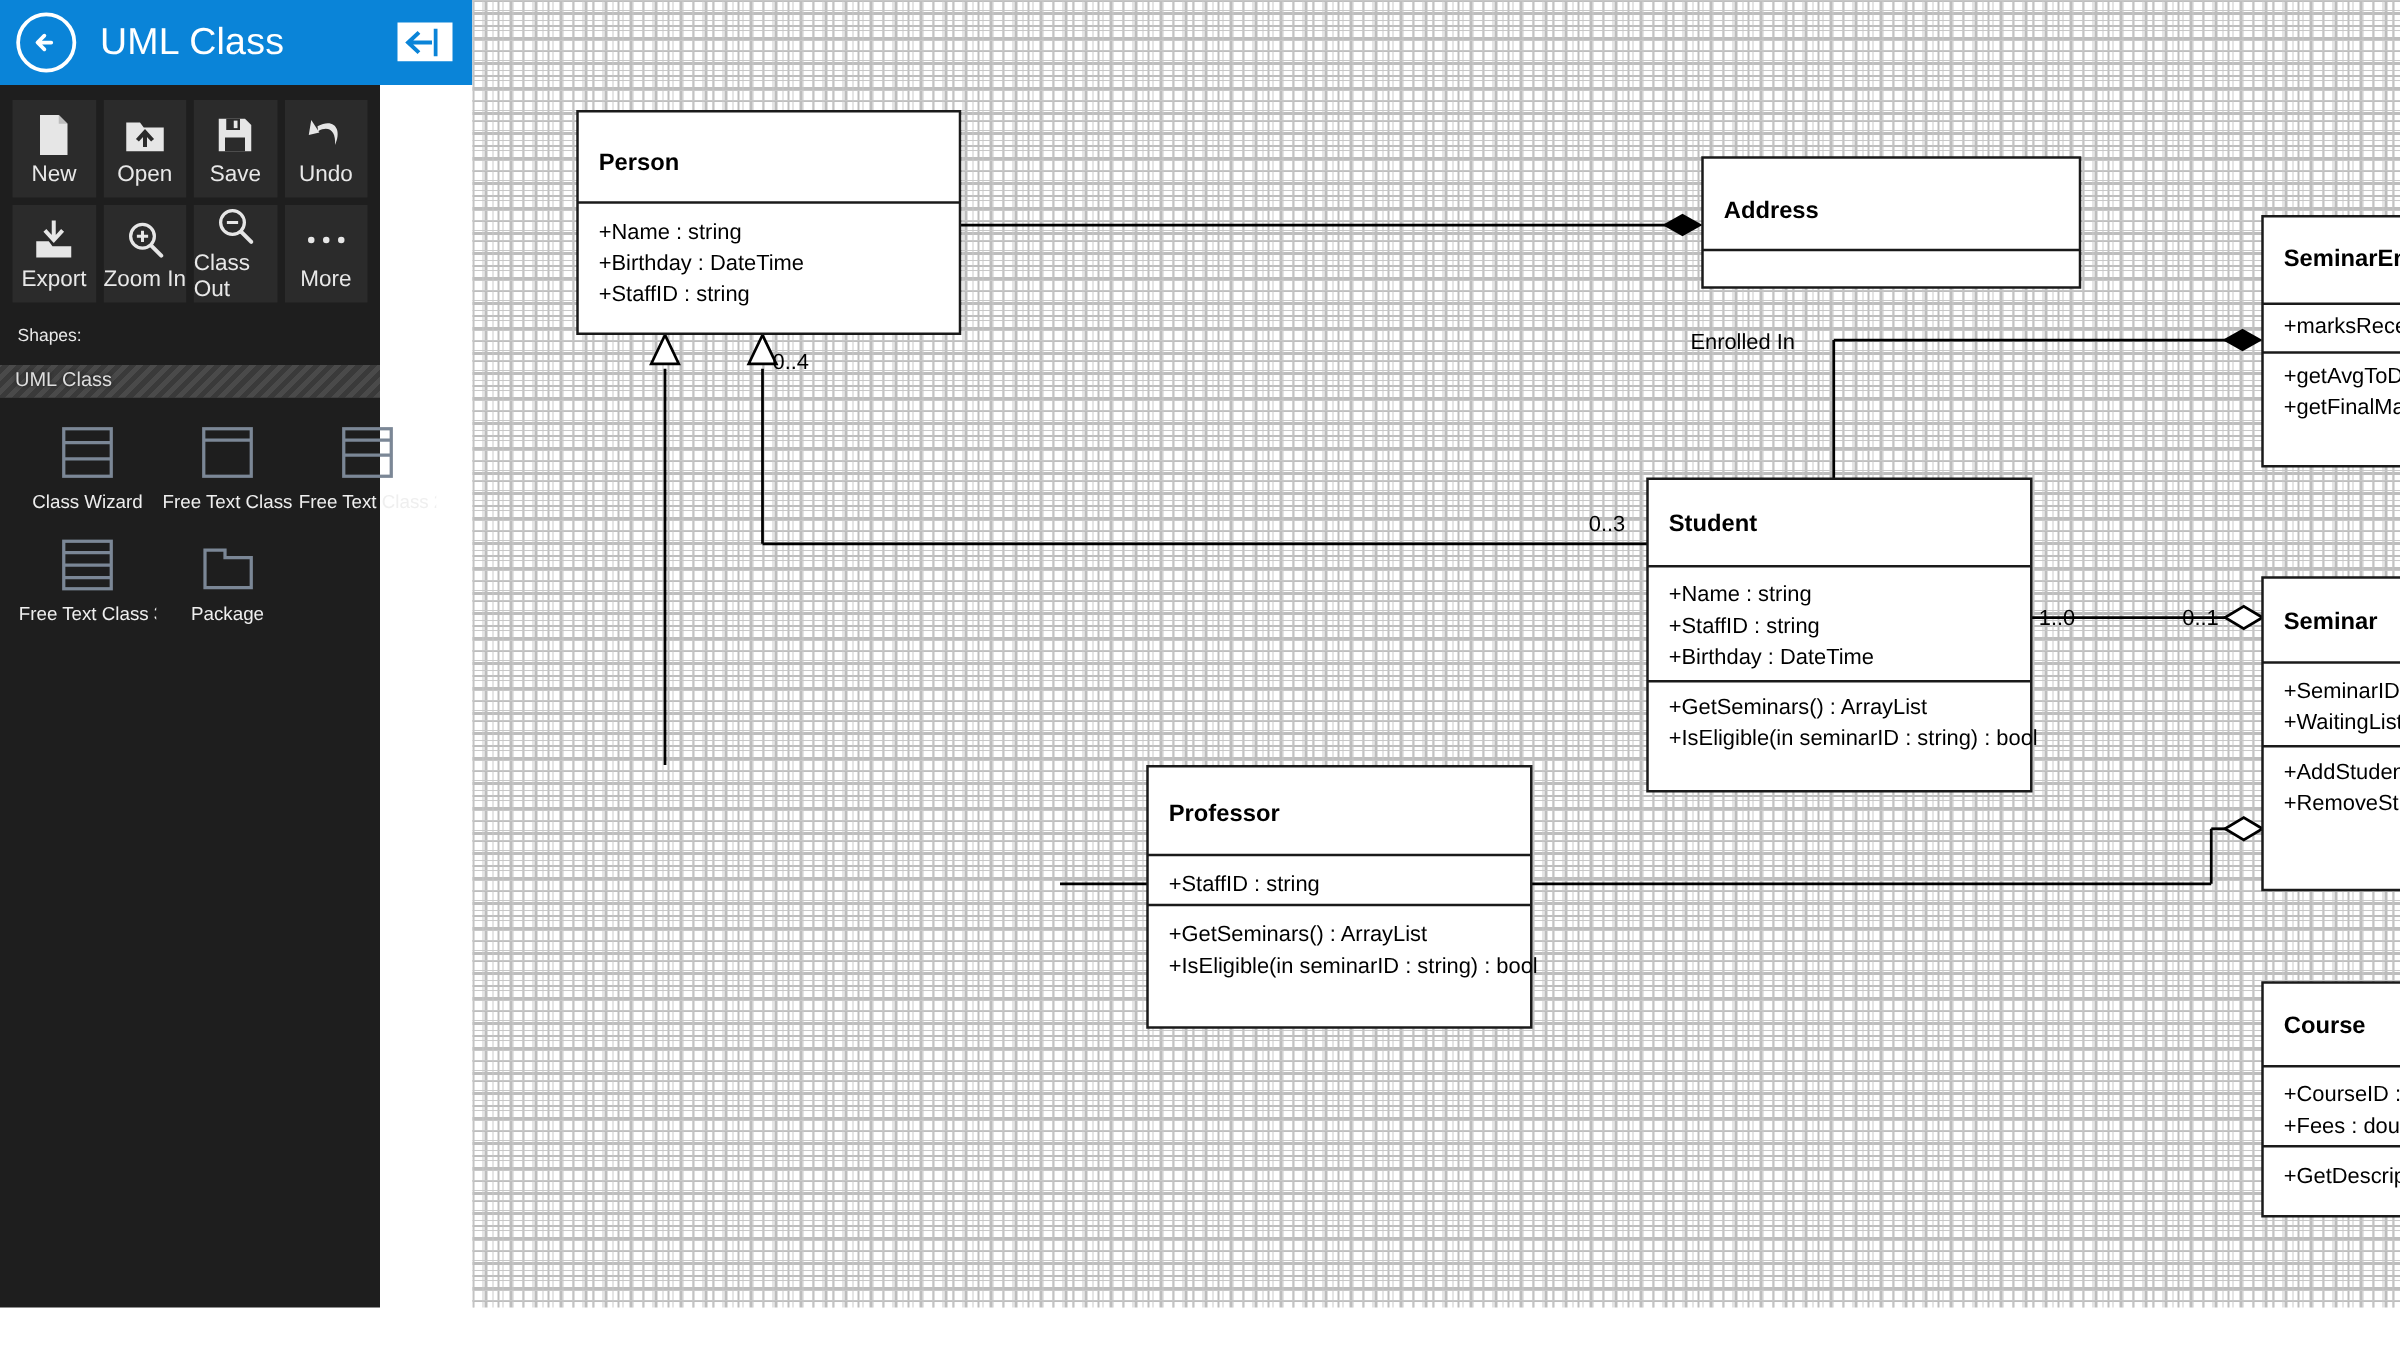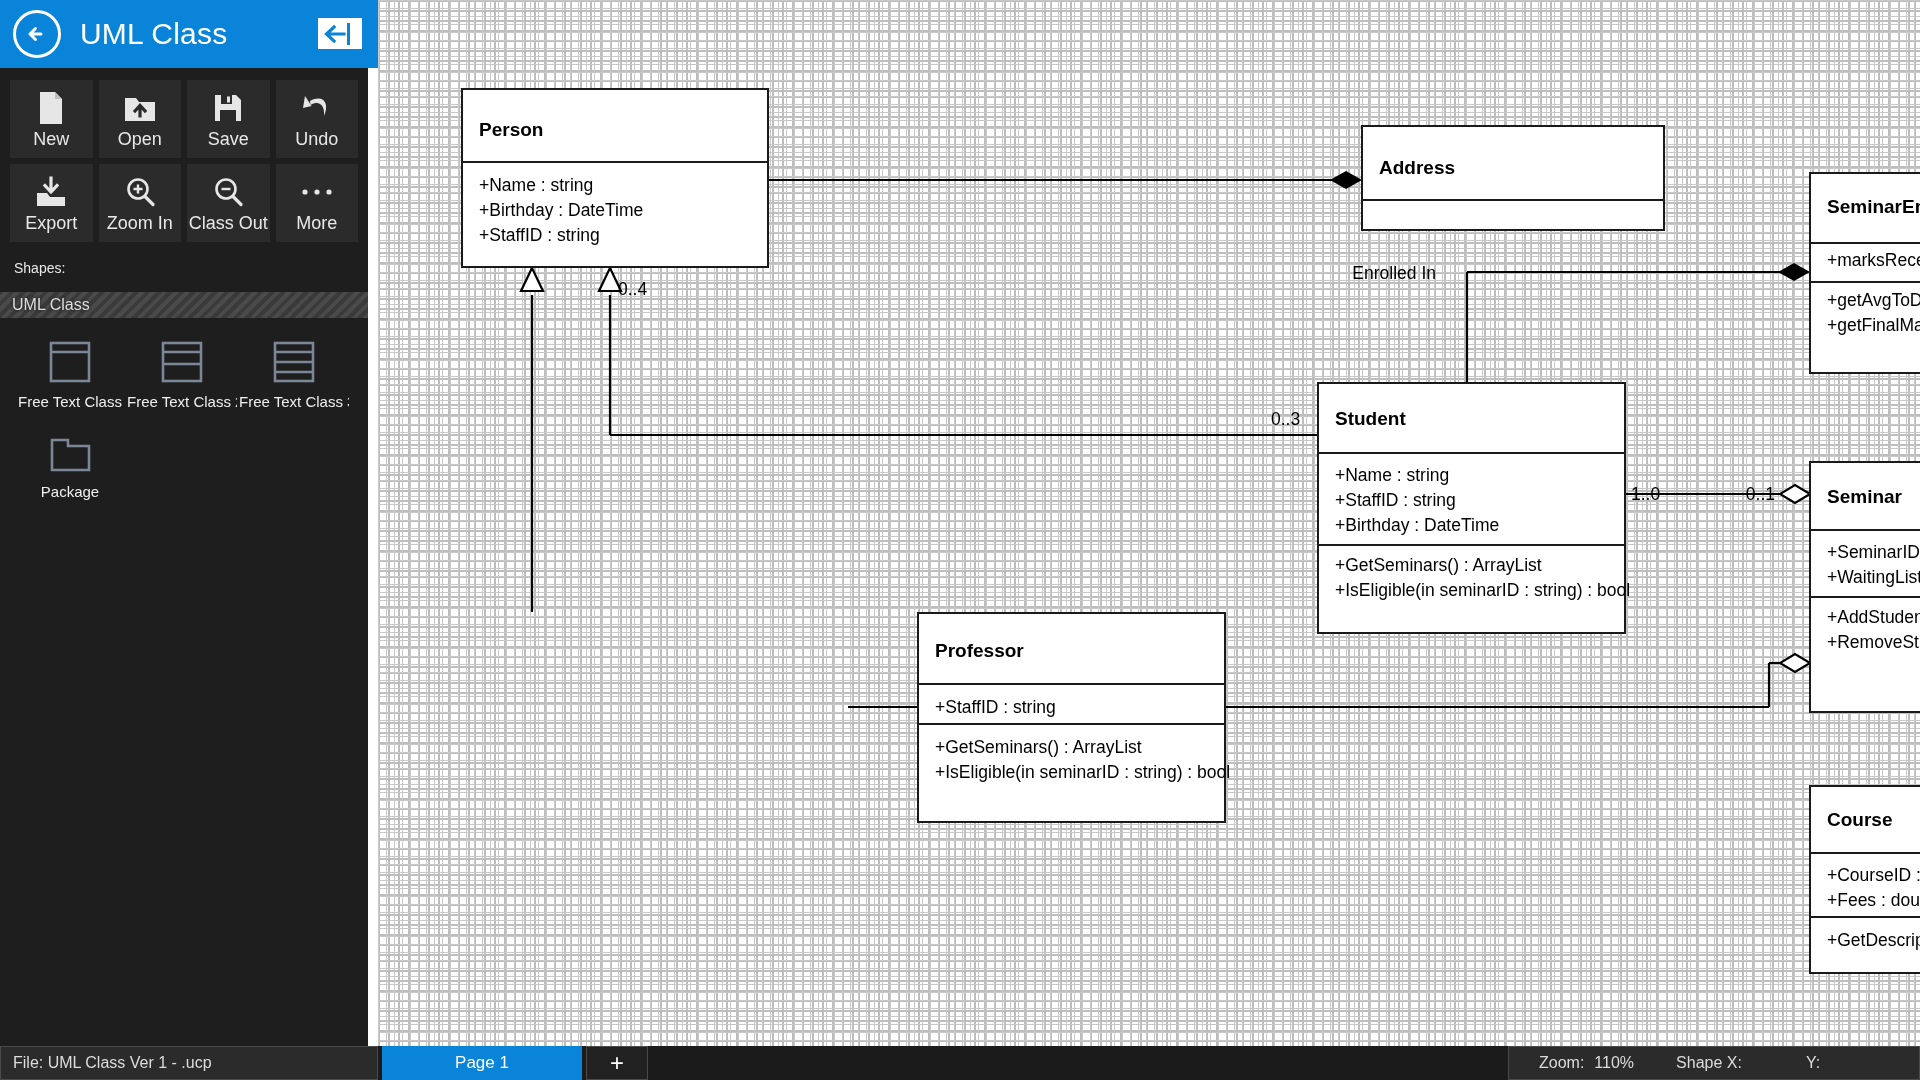--- a/index.html
+++ b/index.html
@@ -8,21 +8,21 @@
     width: 1920px; height: 1080px;
     overflow: hidden;
     font-family: "Liberation Sans", sans-serif;
     background: #ffffff;
   }
   #app { position: relative; width: 1920px; height: 1080px; }
 
   
   #left-panel {
     position: absolute; left: 0; top: 0;
-    width: 368px; height: 1046px;
+    width: 304px; height: 1046px;
     background: #1e1e1e;
   }
   #titlebar {
     position: relative;
     height: 68px; width: 378px;
     background: #0a84d8;
     display: flex; align-items: center;
   }
   #back-button {
     width: 48px; height: 48px; margin-left: 13px;
@@ -295,20 +295,29 @@
     <div id="shapes-row">
       <div id="shapes-label">Shapes:</div>
     </div>
 
     <div id="group-header">
       <span id="group-header-label">UML Class</span>
     </div>
 
     <div id="palette">
 
+      <div class="palette-item">
+        <span class="picon">
+          <svg width="48" height="48" viewBox="0 0 48 48">
+            <rect x="5" y="5" width="38" height="38" fill="none" stroke="#7b8796" stroke-width="2.6"></rect>
+            <path d="M5 16 H43 M5 29 H43" stroke="#7b8796" stroke-width="2.6"></path>
+          </svg>
+        </span>
+        <span class="plabel">Class Wizard</span>
+      </div>
 
       <div class="palette-item">
         <span class="picon">
           <svg width="48" height="48" viewBox="0 0 48 48">
             <rect x="5" y="5" width="38" height="38" fill="none" stroke="#7b8796" stroke-width="2.6"></rect>
             <path d="M5 14 H43" stroke="#7b8796" stroke-width="2.6"></path>
           </svg>
         </span>
         <span class="plabel">Free Text Class</span>
       </div>
@@ -467,29 +476,14 @@
         <line class="uml-sep" x1="1432" y1="917" x2="1738" y2="917"></line>
         <text class="uml-title" x="1449" y="826">Course</text>
         <text class="uml-member" x="1449" y="881">+CourseID : string</text>
         <text class="uml-member" x="1449" y="906">+Fees : double</text>
         <text class="uml-member" x="1449" y="946">+GetDescription()</text>
       </g>
 
     </svg>
   </div>
 
-  <div id="statusbar">
-    <div id="file-label-box">
-      <span id="file-label">File:  UML Class Ver 1 - .ucp</span>
-    </div>
-    <div id="page-tab">Page 1</div>
-    <div id="add-page-btn">+</div>
-    <div id="status-right">
-      <span class="sr-zoom">Zoom:</span>
-      <span style="padding-left:10px">110%</span>
-      <span class="sr-shapex">Shape X:</span>
-      <span style="padding-left:6px"></span>
-      <span class="sr-y">Y:</span>
-      <span style="padding-left:6px"></span>
-    </div>
-  </div>
 
 </div>
 
 </body></html>

